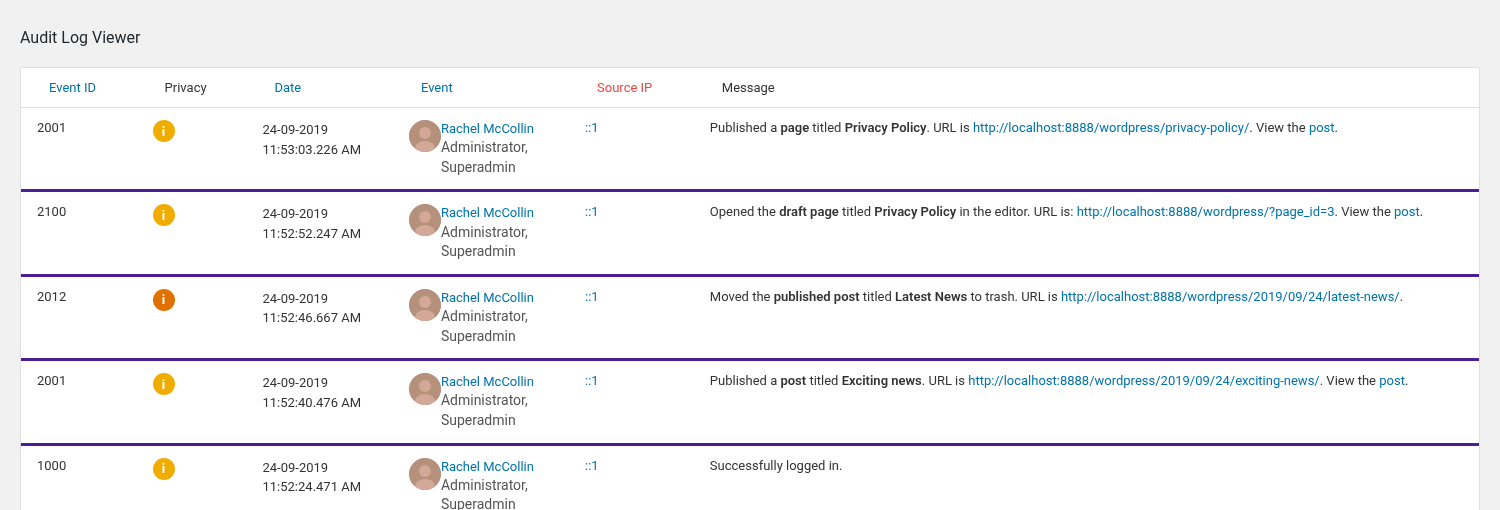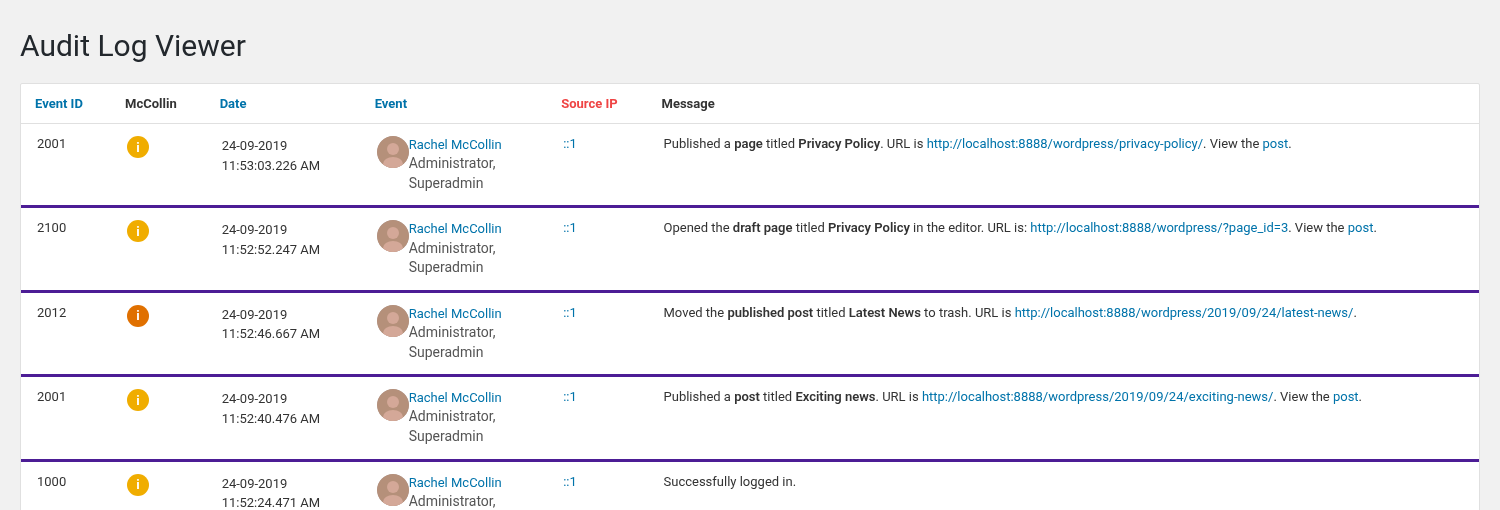--- a/index.html
+++ b/index.html
@@ -6,43 +6,43 @@
     body {
       background: #f1f1f1;
       font-family: -apple-system, BlinkMacSystemFont, "Segoe UI", Roboto, Oxygen, sans-serif;
       font-size: 13px;
       color: #333;
       padding: 20px 20px;
       min-width: 1500px;
       min-height: 510px;
     }
     .page-title {
-      font-size: 30px;
+      font-size: 16px;
       font-weight: 400;
       color: #23282d;
       margin-bottom: 20px;
       padding-top: 8px;
     }
     .table-wrap {
       background: #fff;
       border: 1px solid #e0e0e0;
       border-radius: 2px;
       overflow: hidden;
     }
     table {
       width: 100%;
       border-collapse: collapse;
     }
     thead tr {
       border-bottom: 1px solid #e0e0e0;
     }
     th {
-      padding: 12px 14px;
+      padding: 12px 28px;
       text-align: left;
-      font-weight: 700;
+      font-weight: 400;
       font-size: 13px;
       color: #333;
       white-space: nowrap;
     }
     th.col-event-id { color: #0073aa; cursor: pointer; }
     th.col-severity { color: #333; }
     th.col-date { color: #0073aa; cursor: pointer; }
     th.col-user { color: #0073aa; cursor: pointer; }
     th.col-source-ip { color: #ef4444; cursor: pointer; }
     th.col-message { color: #333; }
@@ -122,21 +122,21 @@
 </head>
 <body>
 
 <h1 class="page-title">Audit Log Viewer</h1>
 
 <div class="table-wrap">
   <table>
     <thead>
       <tr>
         <th class="col-event-id">Event ID</th>
-        <th class="col-severity">McCollin</th>
+        <th class="col-severity">Privacy</th>
         <th class="col-date">Date</th>
         <th class="col-user">Event</th>
         <th class="col-source-ip">Source IP</th>
         <th class="col-message">Message</th>
       </tr>
     </thead>
     <tbody id="table-body">
     <tr>
           <td>2001</td>
           <td><span class="severity-icon severity-info">i</span></td>

